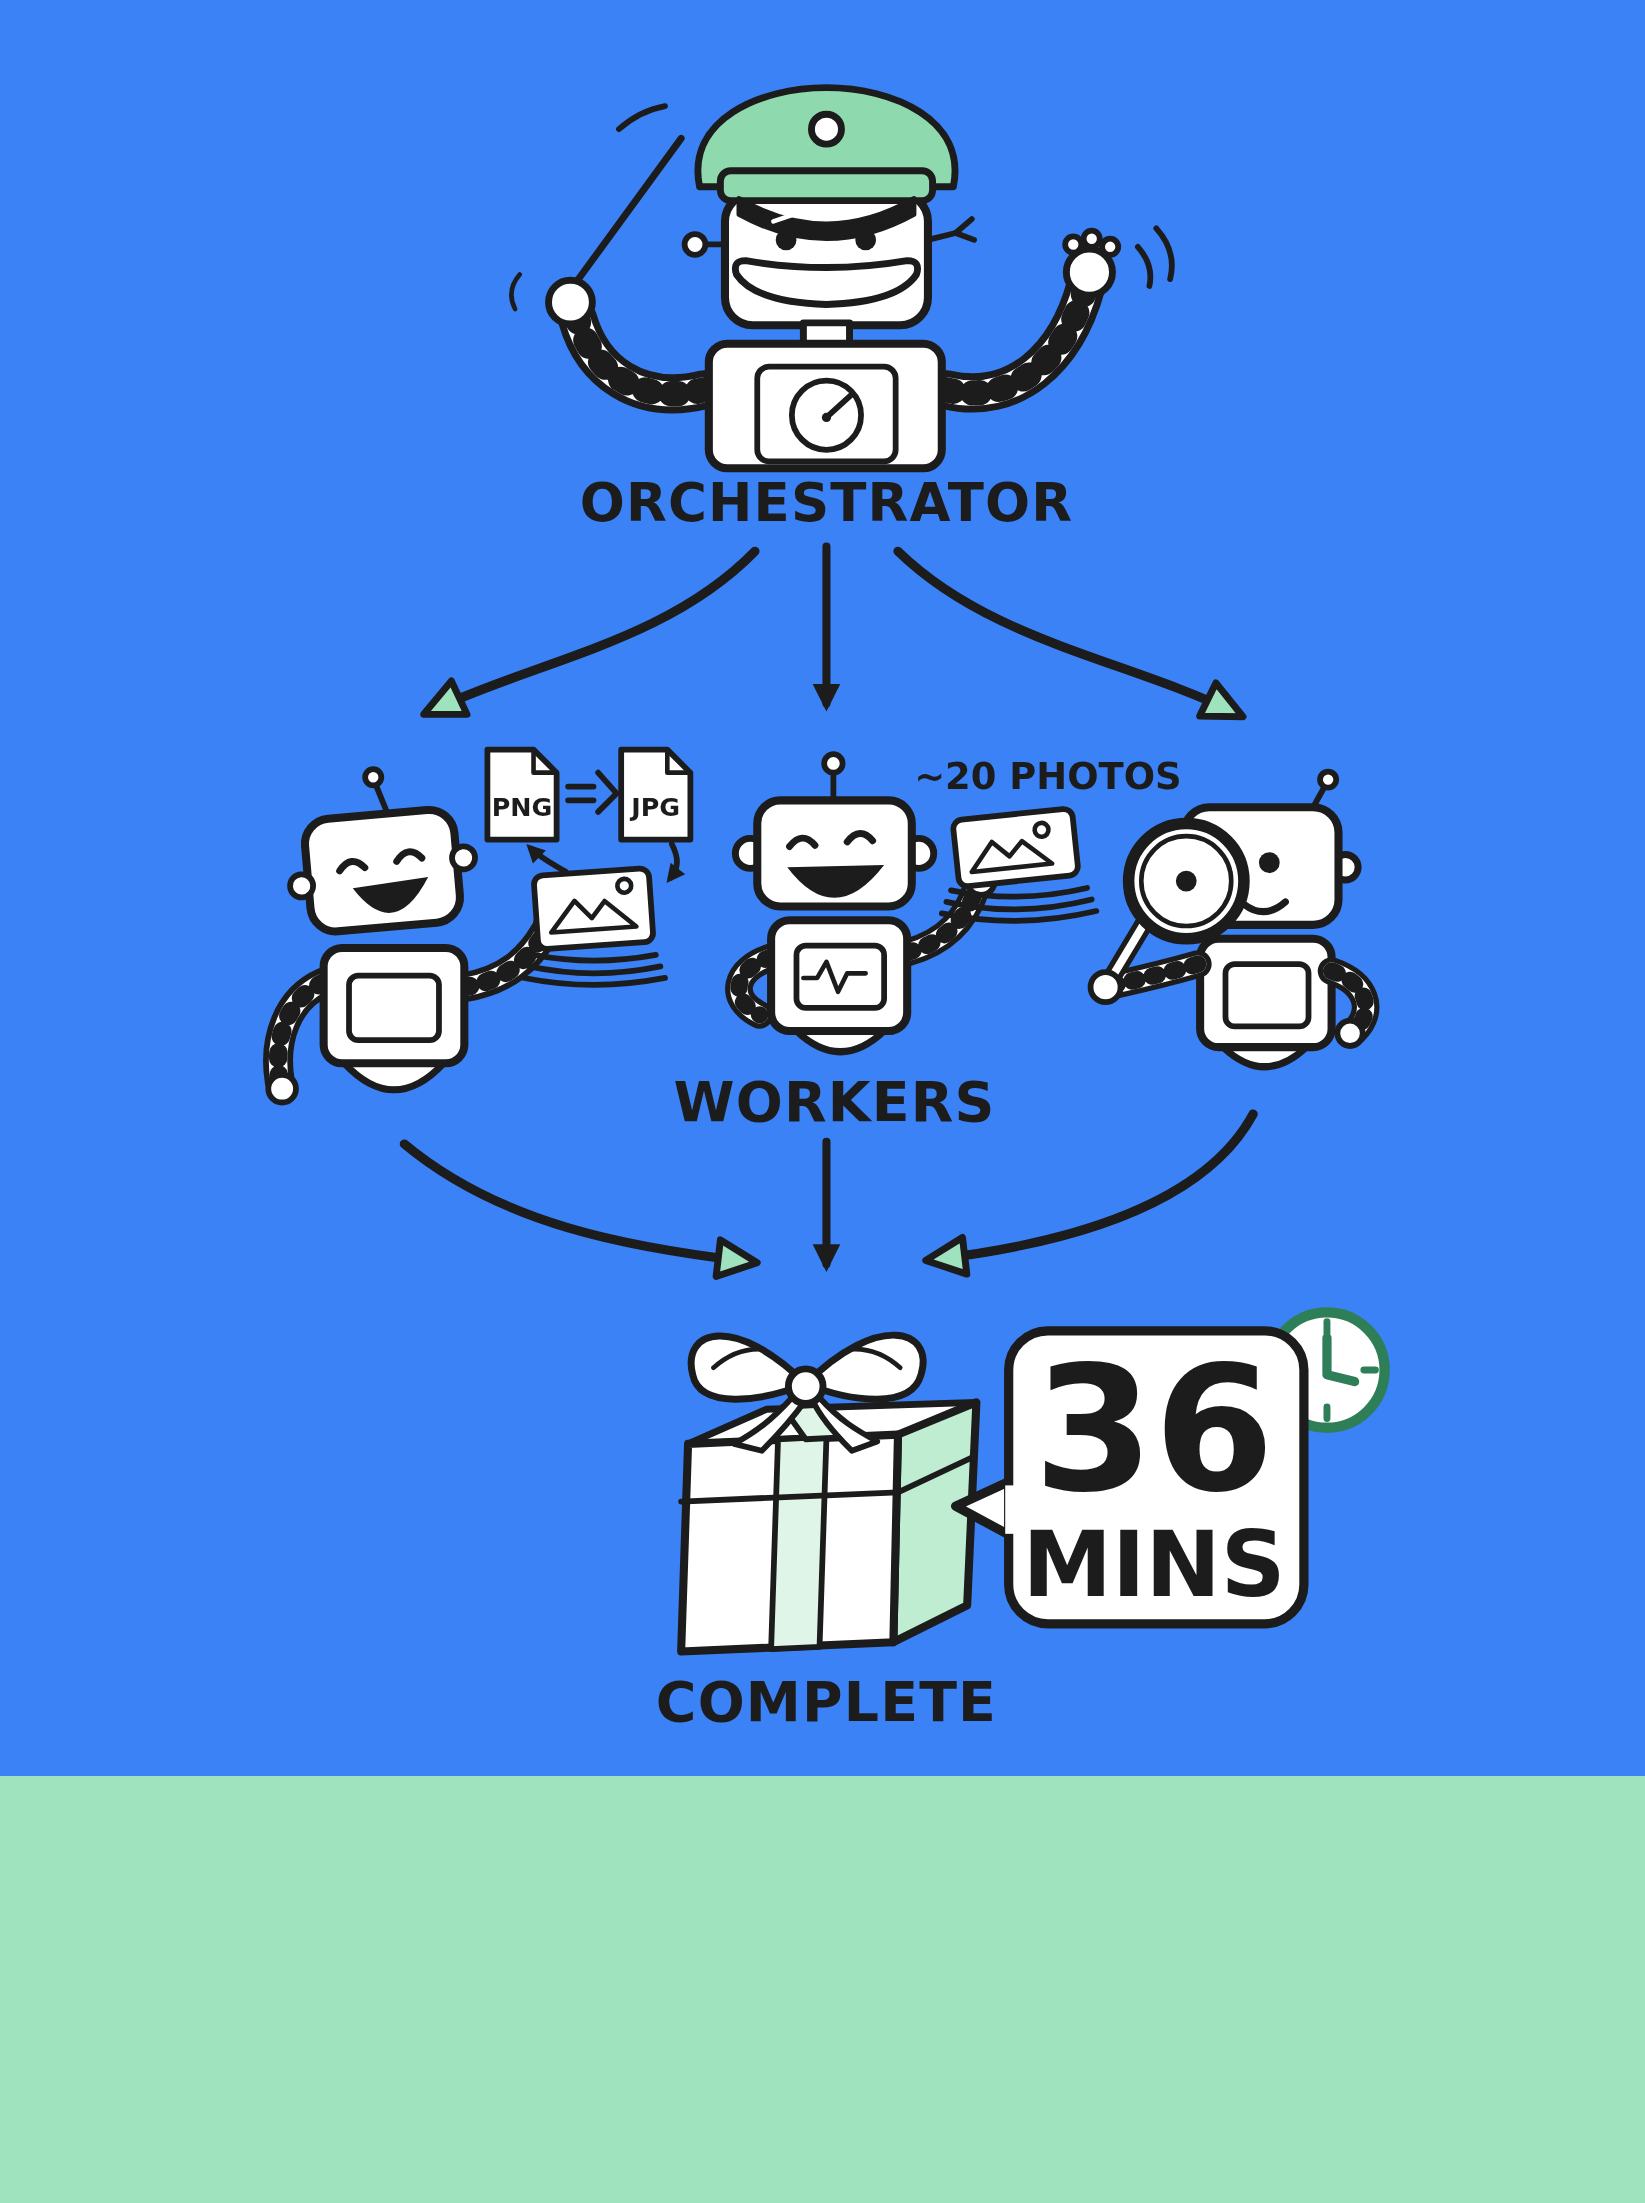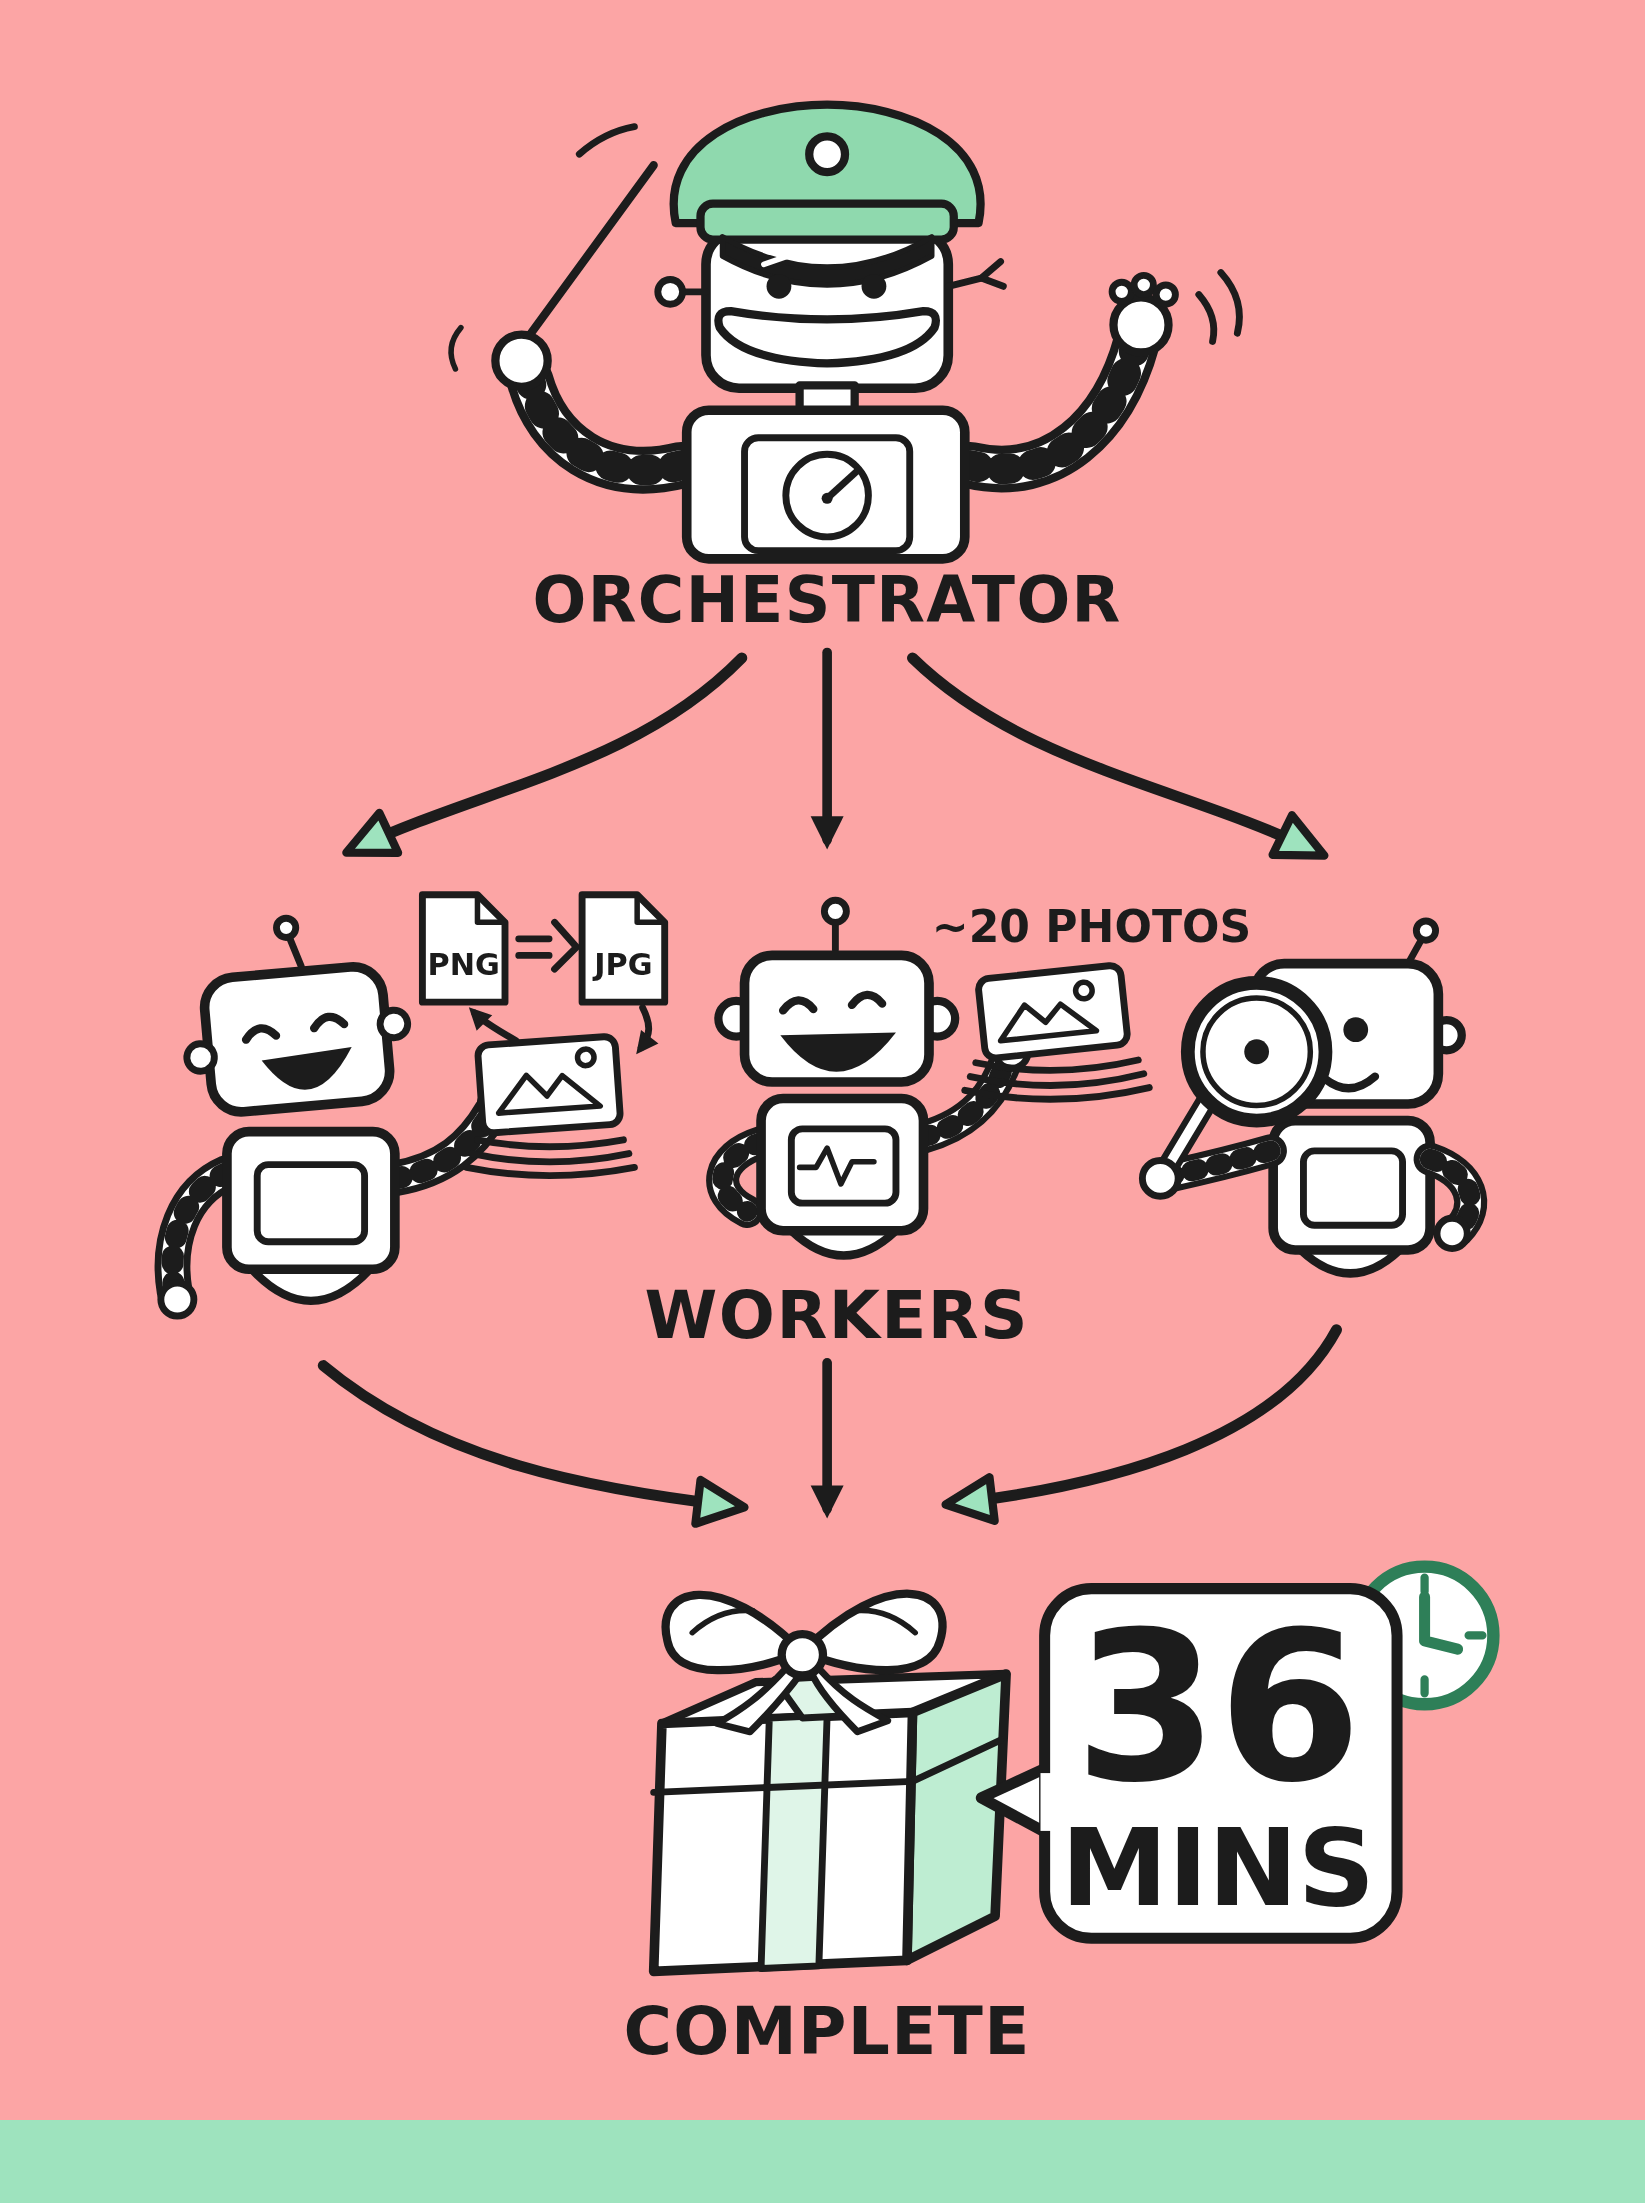--- a/index.html
+++ b/index.html
@@ -1,19 +1,19 @@
 <!DOCTYPE html>
 <html style="font-size:14.7px"><head>
 <meta charset="utf-8">
 <style>
   html,body { margin:0; padding:0; background:#9EE3BE; }
   .canvas {
     position:relative;
-    width:1646px; height:2120px;
-    background:#fca5a5;
+    width:1646px; height:1776px;
+    background:#3b82f6;
     overflow:hidden;
     font-family:"DejaVu Sans", sans-serif;
   }
   svg { display:block; width:100%; height:100%; }
   .lbl {
     font-family:"DejaVu Sans", sans-serif;
     font-weight:700;
     fill:#1C1C1C;
     text-anchor:middle;
   }

